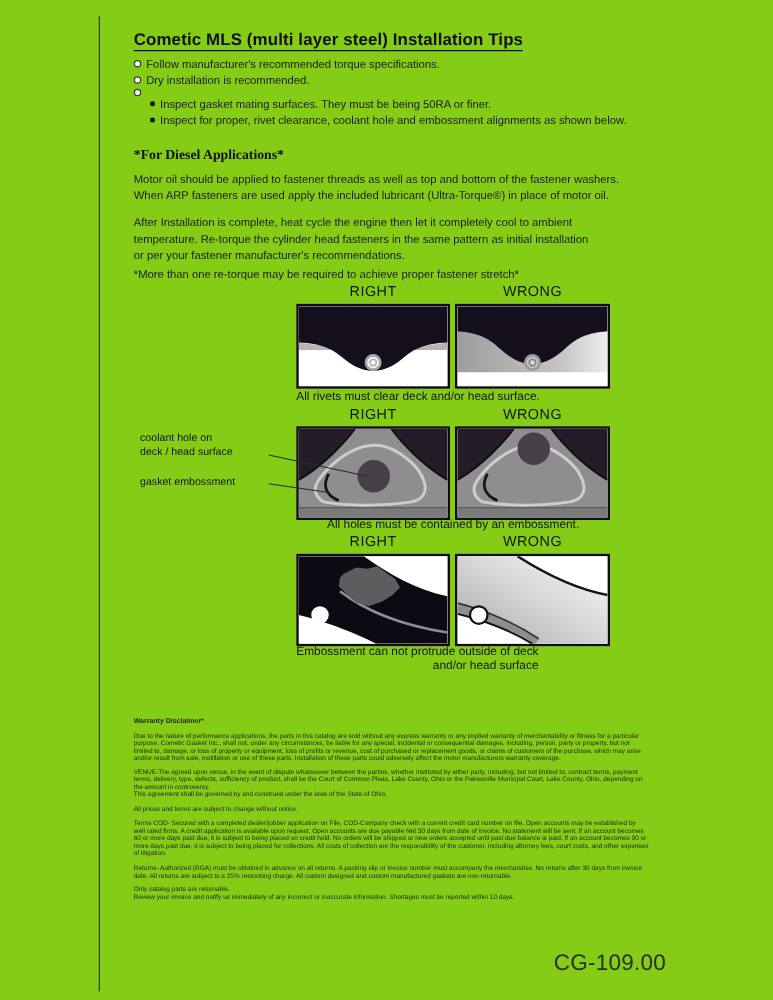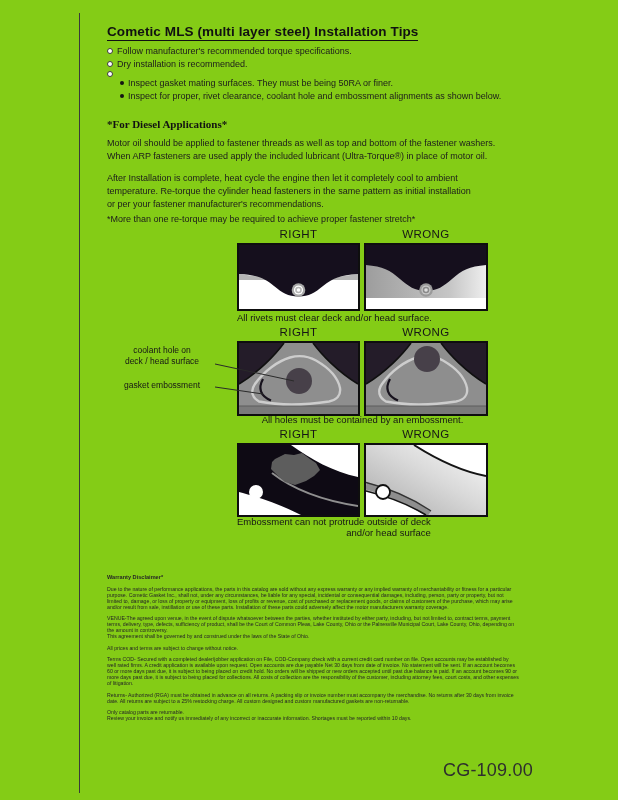--- a/index.html
+++ b/index.html
@@ -31,21 +31,21 @@
   .p1 { left:107px; top:121px;margin-top:16px; }
   .p2 { left:107px; top:172px; }
   .p3 { left:107px; top:213px; }
 
   .dcol { text-align:center; }
   .dlabel { font-size:11.5px; letter-spacing:0.4px; color:#161616; height:14px; line-height:14px; margin-bottom:2px; }
   .panel { border:2px solid #0e0e0e; box-sizing:border-box; background:#fff; }
   .panel svg { display:block; }
   .caption { font-size:9.5px; color:#161616; white-space:pre-line; line-height:11px;text-align:right; }
 
-  .ann { font-size:8.5px; line-height:10.5px; color:#161616; text-align:center; white-space:pre-line; }
+  .ann { font-size:8.5px; line-height:10.5px; color:#161616; text-align:left; white-space:pre-line; }
 
   .disc { left:107px; top:575px; width:412px; font-size:5.2px; line-height:5.9px; color:#262626; }
   .disc-h { font-weight:bold; font-size:5.6px; margin:0 0 6px 0; }
   .disc p { margin:0 0 5.8px 0; white-space:pre-line; }
 
   .footer { left:404px; top:760px; font-size:18px; color:#2e2e2e; letter-spacing:0.2px;margin-left:39px; }
 </style>
 </head>
 <body>
 

